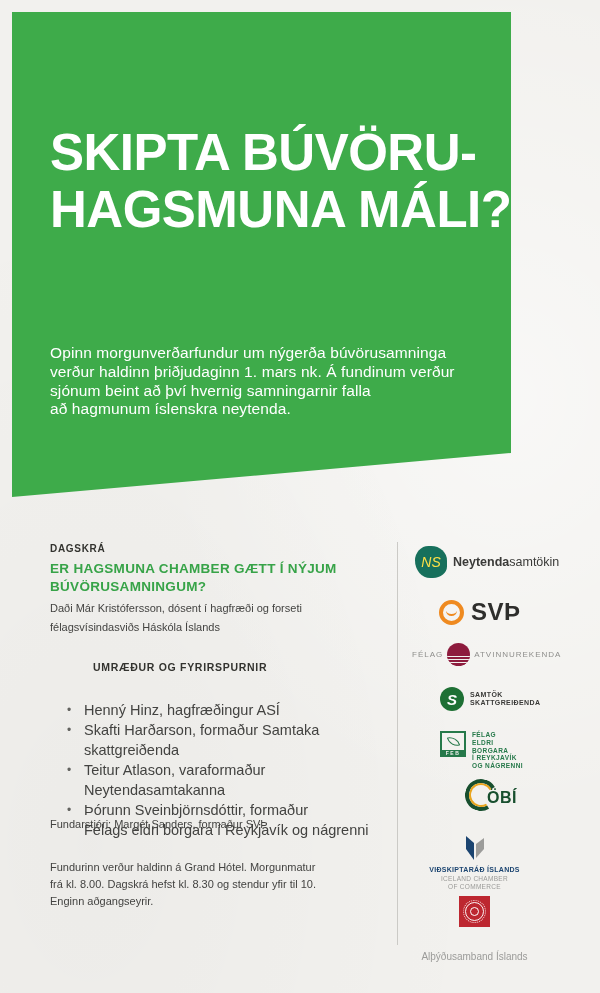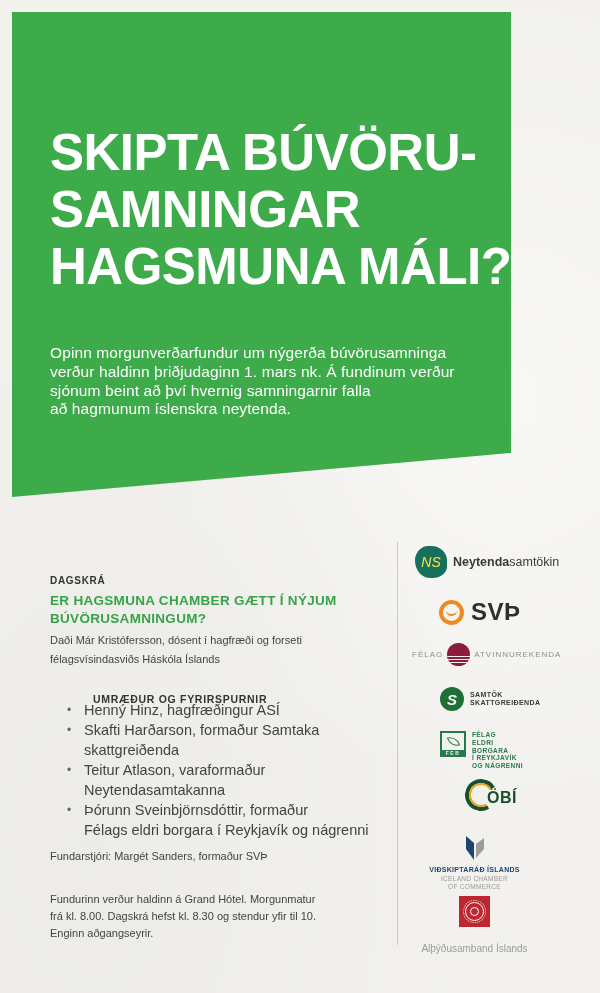--- a/index.html
+++ b/index.html
@@ -20,21 +20,21 @@
   .main-title {
     position:absolute; left:38px; top:112px; color:#ffffff;
     font-weight:bold; font-size:51px; line-height:57px; letter-spacing:-0.5px;
     white-space:nowrap;
   }
   .intro {
     position:absolute; left:38px; top:332px; color:#ffffff;
     font-size:15.5px; line-height:18.8px; white-space:pre-line; letter-spacing:0.1px;
   }
   
-  .abs { position:absolute;margin-top:32px; }
+  .abs { position:absolute; }
   .sec-label { font-size:10px; font-weight:bold; color:#33332F; letter-spacing:0.7px; }
   .talk-title { width:310px; color:#37A348; font-weight:bold; font-size:13.5px;
     line-height:18px; letter-spacing:0.3px; white-space:pre-line; }
   .body-text { font-size:11px; color:#434341; }
   .speaker { line-height:18.5px; white-space:pre-line; }
   .panel-heading { font-size:14.5px; font-weight:bold; color:#37A348; letter-spacing:0.4px; }
   ul.bullets { margin:0; padding:0; list-style:none; font-size:14.5px; line-height:20px; color:#434341; }
   ul.bullets li { position:relative; padding-left:18px; white-space:pre-line; }
   ul.bullets li::before { content:"•"; position:absolute; left:1px; top:0; font-size:12px; color:#62625f; }
   .details { line-height:17px; white-space:pre-line; }
@@ -83,31 +83,30 @@
   .vi-name { font-size:7px; font-weight:bold; color:#1B4470; letter-spacing:0.3px; margin-top:2px; }
   .vi-sub { font-size:6.5px; color:#9A9A98; line-height:8px; white-space:pre-line;
     margin-top:2px; letter-spacing:0.3px; }
   .asi-block { position:absolute; left:394px; top:896px; width:161px; text-align:center; }
   .asi-square { width:31px; height:31px; background:#BD2730; margin:0 auto;
     display:flex; align-items:center; justify-content:center; }
   .asi-ring { width:19px; height:19px; box-sizing:border-box; border:1px solid rgba(255,255,255,0.95);
     border-radius:50%; outline:1px dotted rgba(255,255,255,0.8); outline-offset:1px;
     display:flex; align-items:center; justify-content:center; }
   .asi-core { width:9px; height:9px; box-sizing:border-box; border:1px solid #fff; border-radius:50%; }
-  .asi-name { margin-top:16px; font-size:10px; color:#9B9B99; }
+  .asi-name { margin-top:24px; font-size:10px; color:#9B9B99; }
 </style>
 </head>
 <body>
 
 <div class="poster">
 
   <div class="green-panel">
     <div class="main-title">
       <div>SKIPTA BÚVÖRU-</div>
-      <div>SAMNINGAR</div>
       <div>HAGSMUNA MÁLI?</div>
     </div>
     <div class="intro">Opinn morgunverðarfundur um nýgerða búvörusamninga
 verður haldinn þriðjudaginn 1. mars nk. Á fundinum verður
 sjónum beint að því hvernig samningarnir falla
 að hagmunum íslenskra neytenda.</div>
   </div>
 
   <div class="abs sec-label" style="left:50px; top:543px;">DAGSKRÁ</div>
   <div class="abs talk-title" style="left:50px; top:560px;">ER HAGSMUNA CHAMBER GÆTT Í NÝJUM

